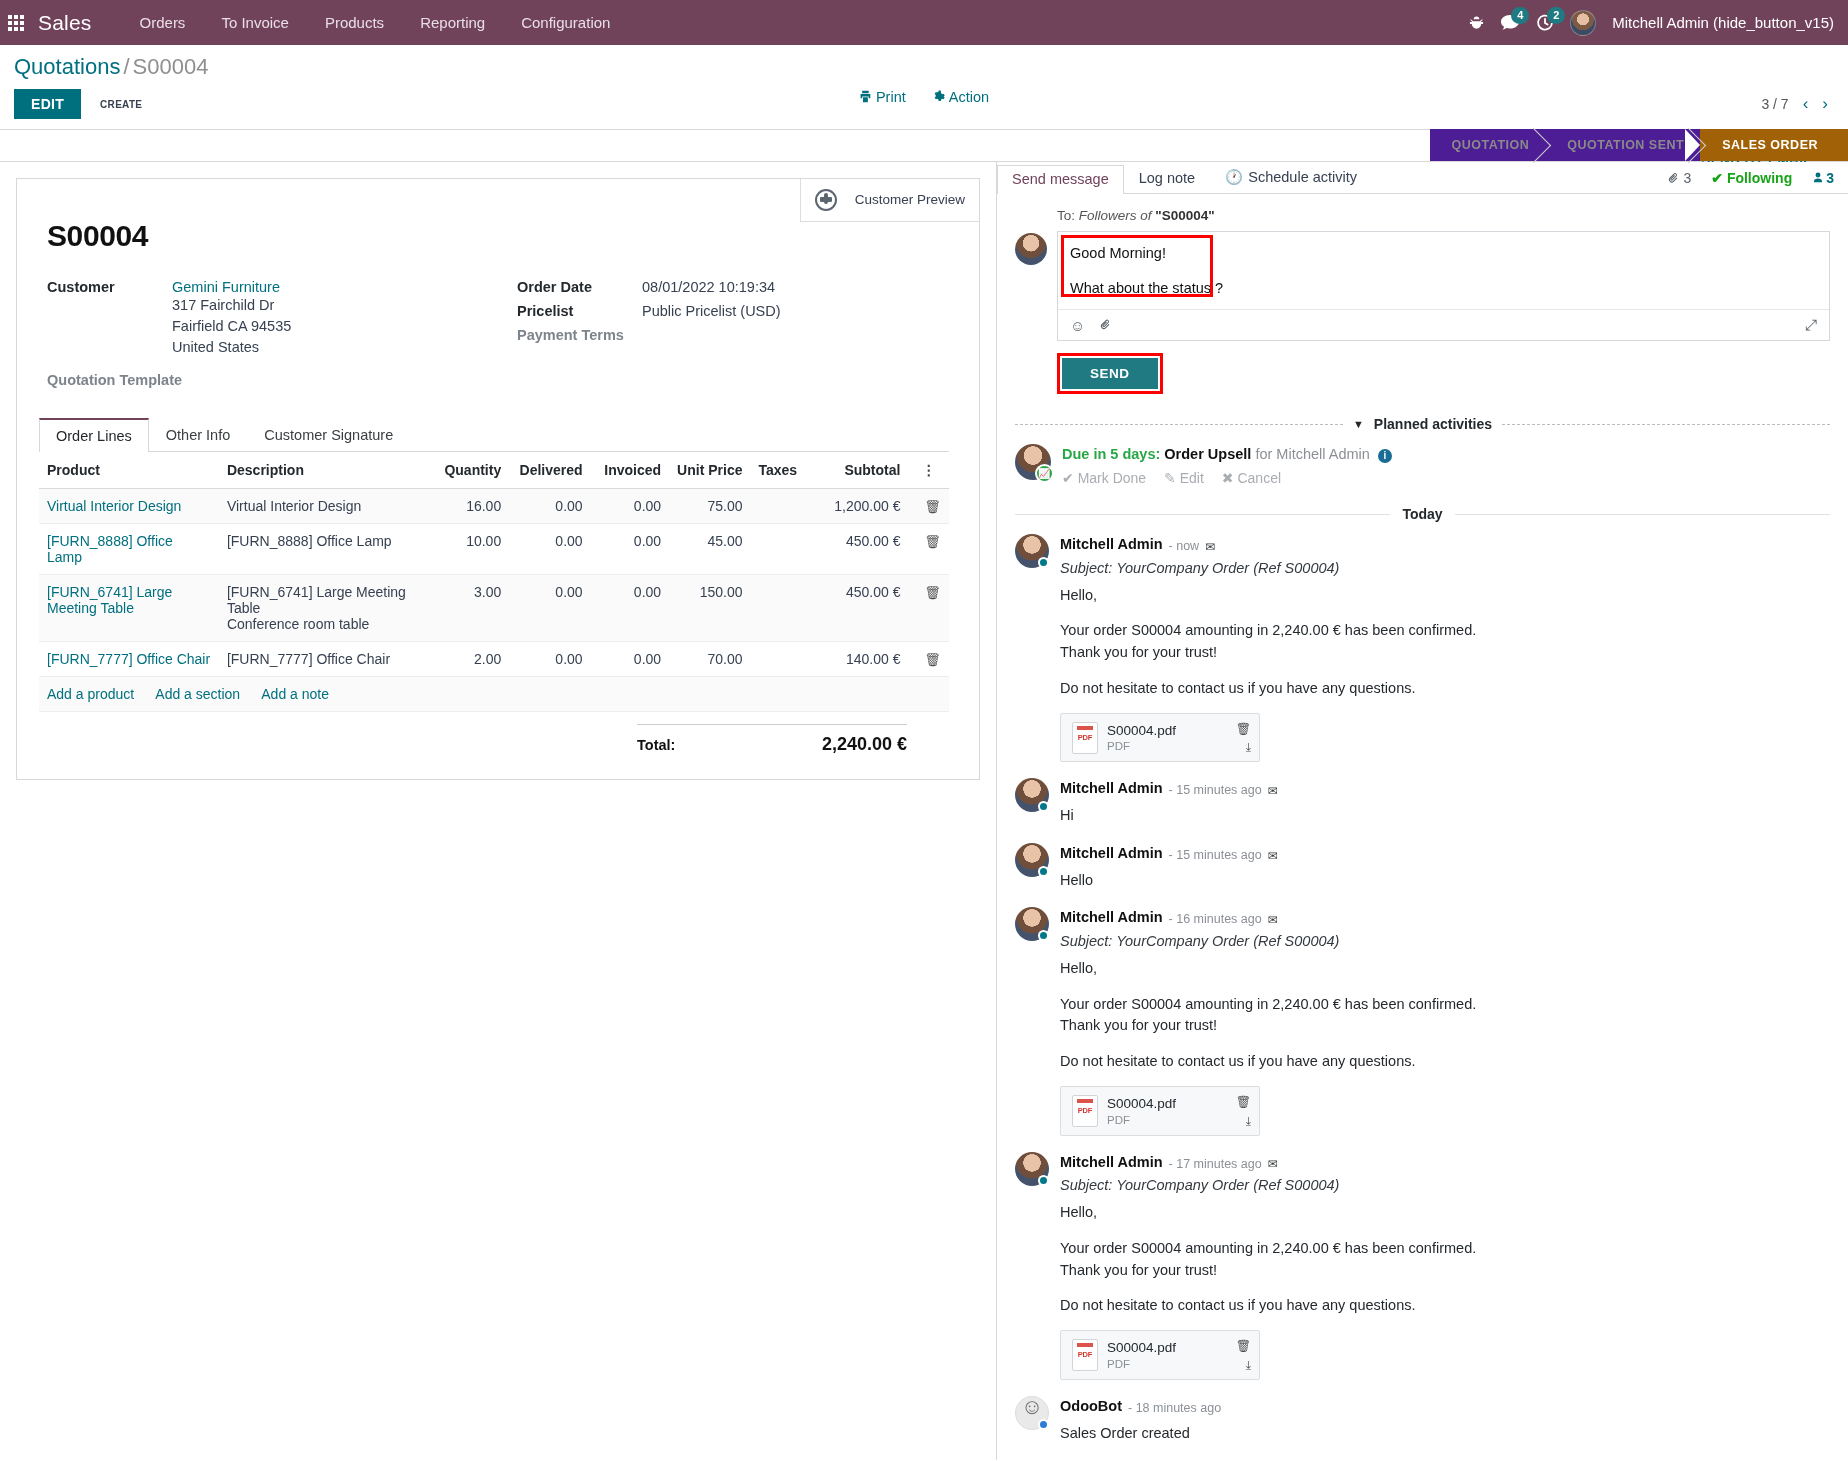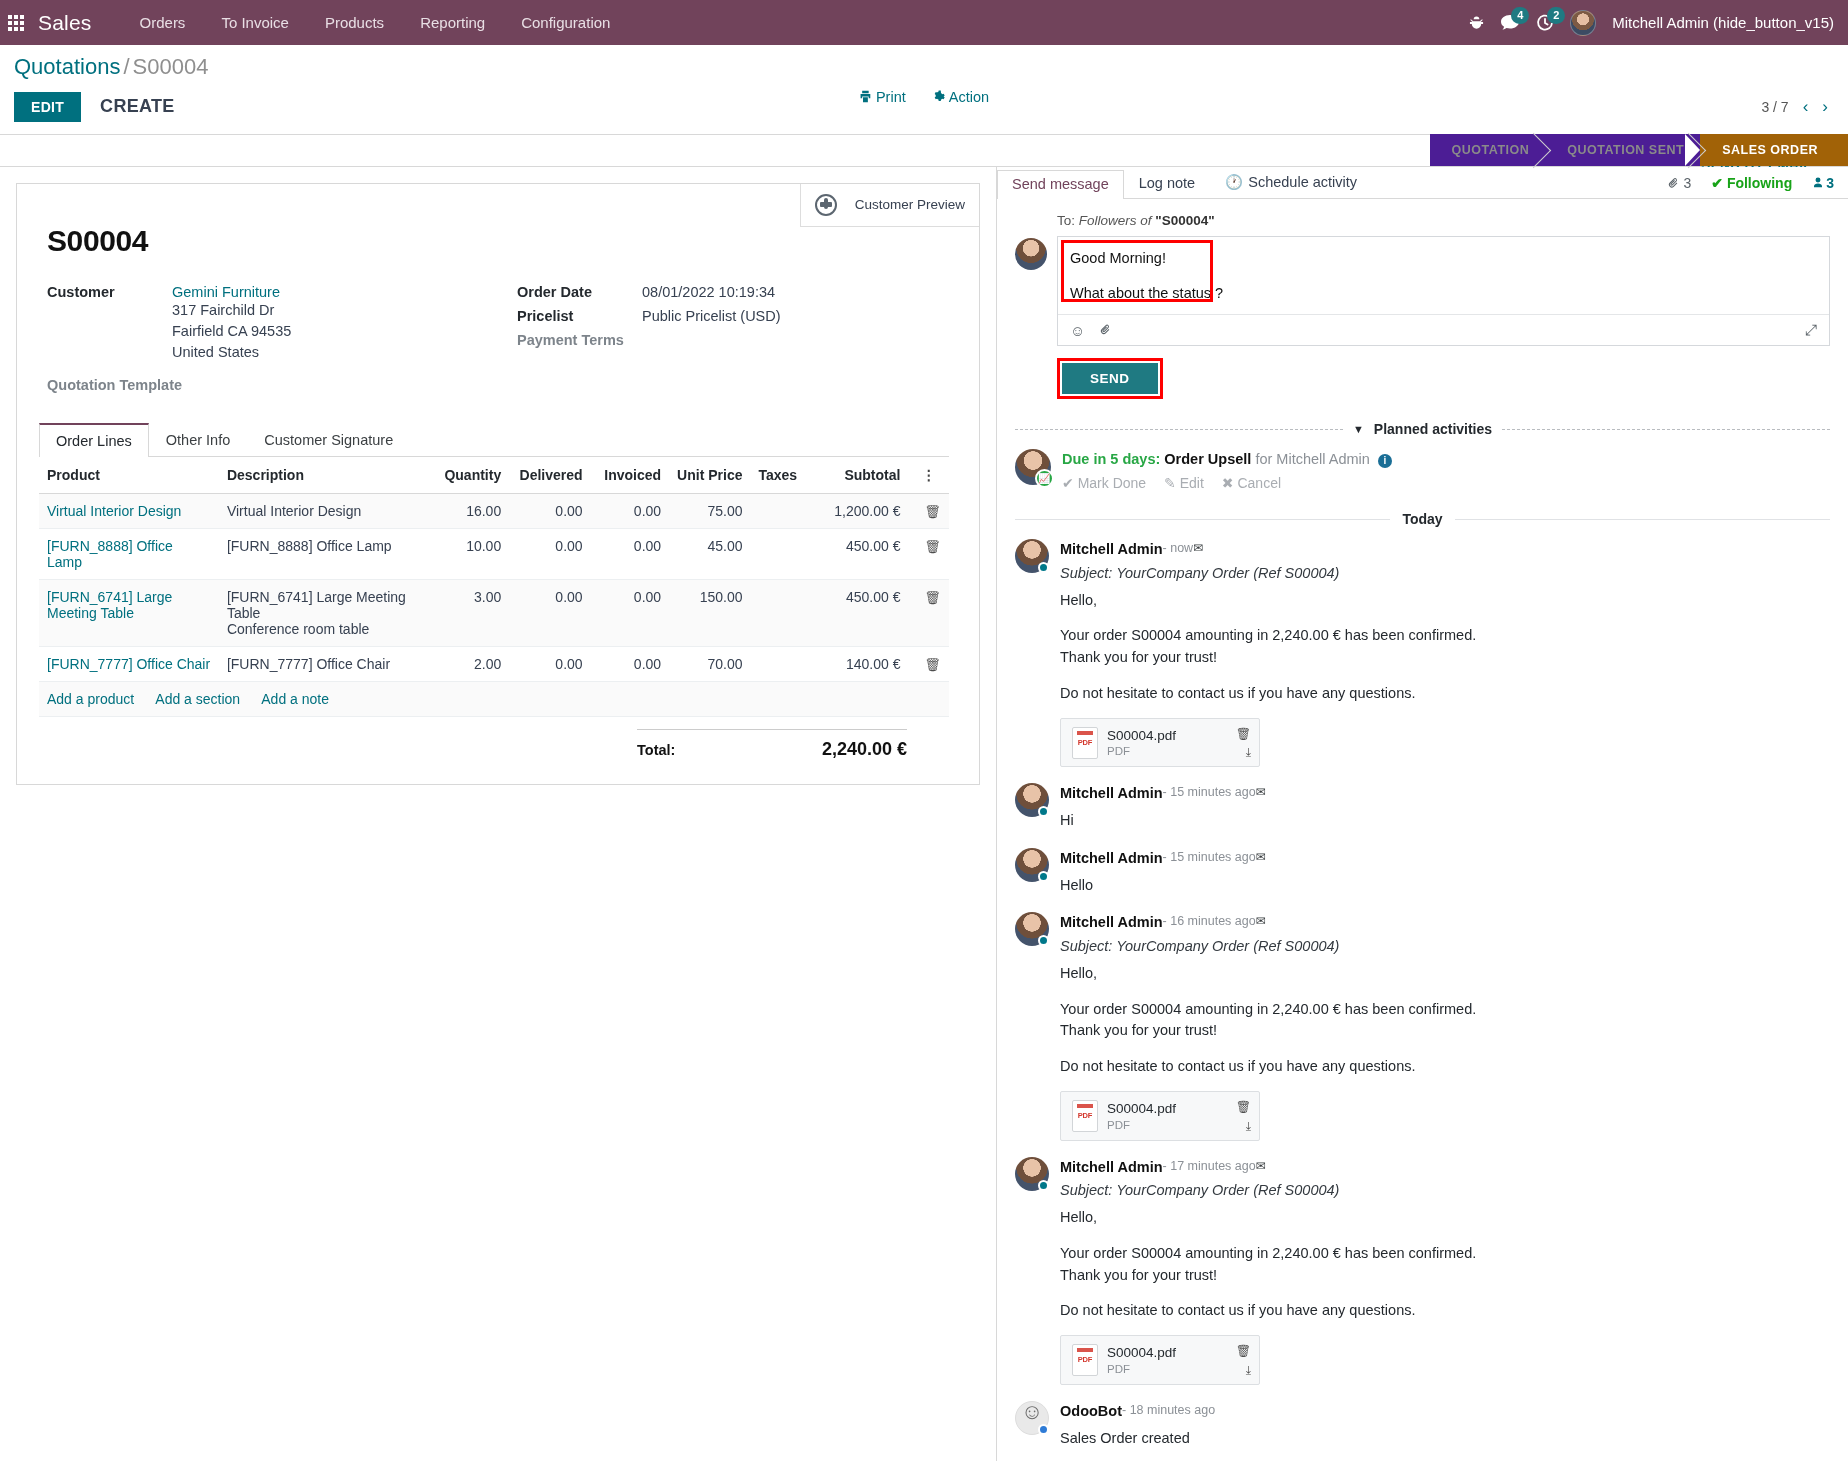--- a/index.html
+++ b/index.html
@@ -87,21 +87,21 @@
   .btn-edit {
     background: #00707f; color: #fff;
     border: none; padding: 7px 17px;
     font-size: 14px; font-weight: 700;
     letter-spacing: .3px; cursor: pointer;
     margin-right: 6px;
   }
   .btn-create {
     background: transparent; color: #374151;
     border: none; padding: 7px 13px;
-    font-size: 18px; font-weight: 700;
+    font-size: 10px; font-weight: 700;
     letter-spacing: .3px; cursor: pointer;
   }
   .cp-mid {
     position: absolute; left: 50%; transform: translateX(-50%);
     top: 44px; display: flex; gap: 26px;
   }
   .cp-mid span { color: #00707f; font-size: 14.5px; cursor: pointer; }
   .pager {
     margin-left: auto; display: flex; align-items: center; gap: 14px;
     color: #555; font-size: 14px; padding-right: 6px;
@@ -330,21 +330,21 @@
   .bot-av:before {
     content: "☺"; position: absolute; left: 0; right: 0; top: -3px;
     text-align: center; font-size: 22px; color: #6b6b6b;
   }
   .bot-av .dot {
     position: absolute; right: -1px; bottom: -1px;
     width: 11px; height: 11px; border-radius: 50%;
     background: #2e7bd6; border: 2px solid #fff;
   }
   .msg-body { flex: 1; font-size: 14.5px; color: #24292e; line-height: 1.5; }
-  .msg-head { display: flex; align-items: flex-start; }
+  .msg-head { display: flex; align-items: flex-end; gap: 6px; }
   .msg-author { font-weight: 700; color: #111; cursor: pointer; }
   .msg-time { color: #8b9096; font-size: 12.5px; }
   .env { color: #3c4043; font-size: 12px; }
   .msg-subject { font-style: italic; color: #343a40; margin-top: 2px; }
   .msg-p { margin-top: 5px; }
   .msg-p.gap { margin-top: 14px; }
   .attachment {
     display: inline-flex; align-items: center; gap: 9px;
     border: 1px solid #dcdfe2; background: #f7f8f9;
     padding: 7px 11px; margin-top: 13px; border-radius: 2px;

